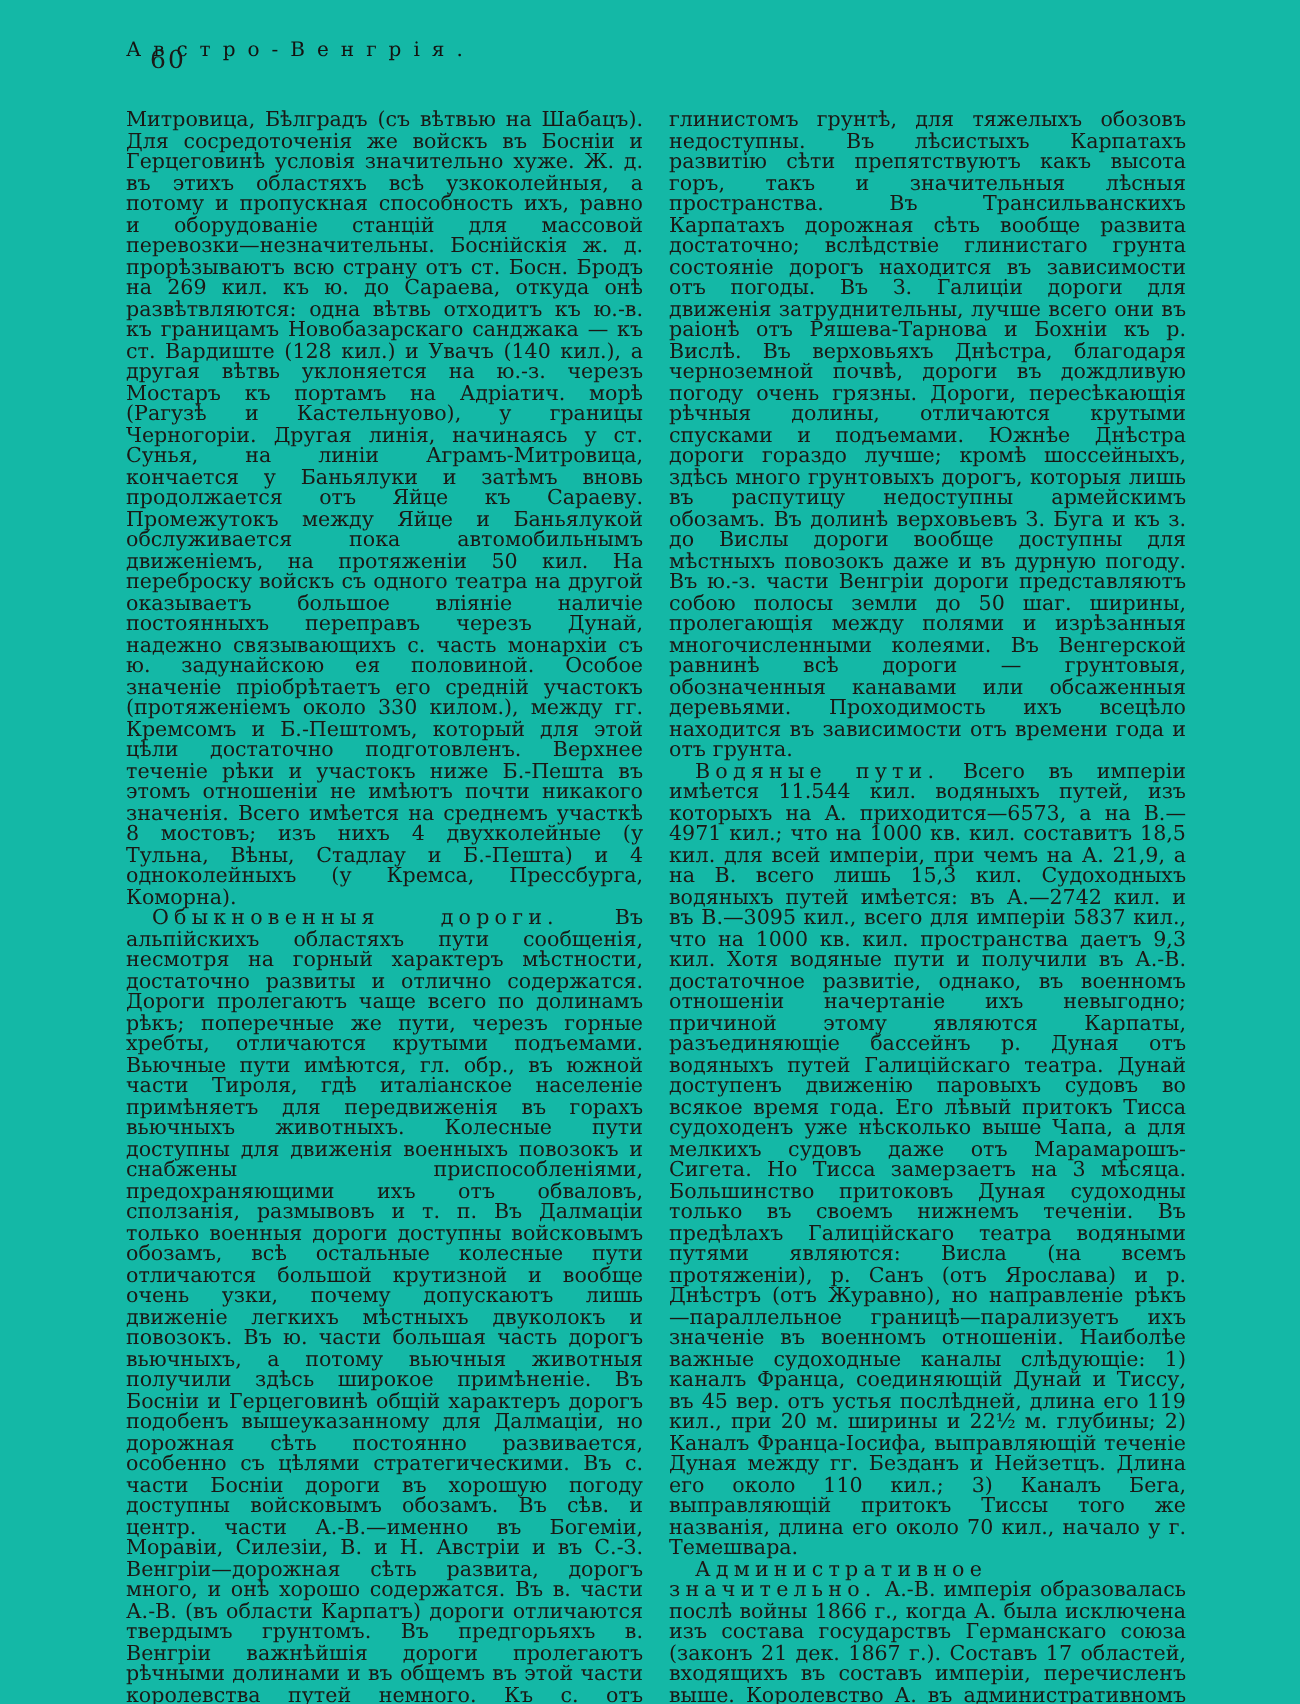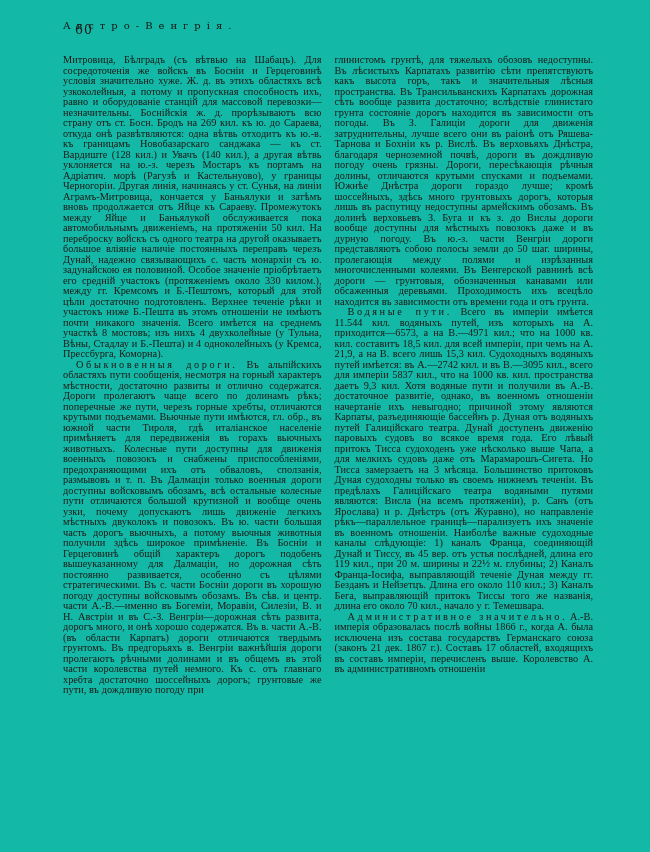--- a/index.html
+++ b/index.html
@@ -51,21 +51,20 @@
     text-align: justify;
     text-justify: inter-word;
     hyphens: auto;
     -webkit-hyphens: auto;
     color: #1b1815;
     word-spacing: 0.2px;
   }
   .col p {
     margin: 0;
     padding: 0;
-    font-family: Liberation Serif, serif;
   }
   .col p.indent {
     text-indent: 13px;
   }
   .inline-heading {
     letter-spacing: 2.6px;
     font-weight: normal;
   }
 </style>
 </head>

